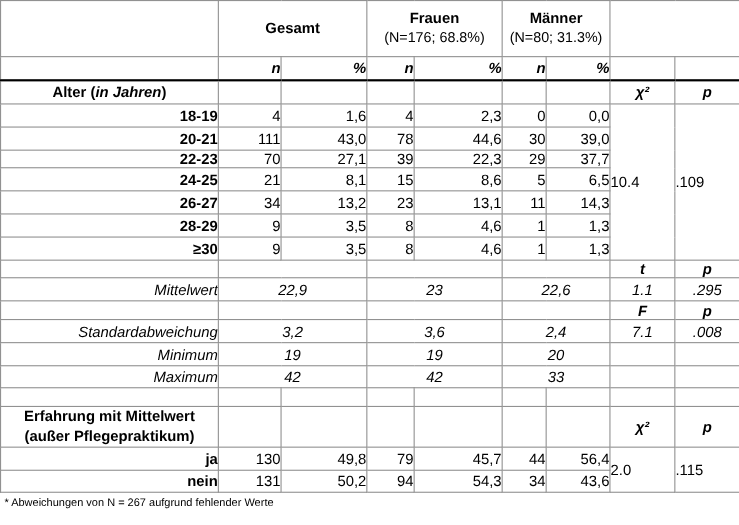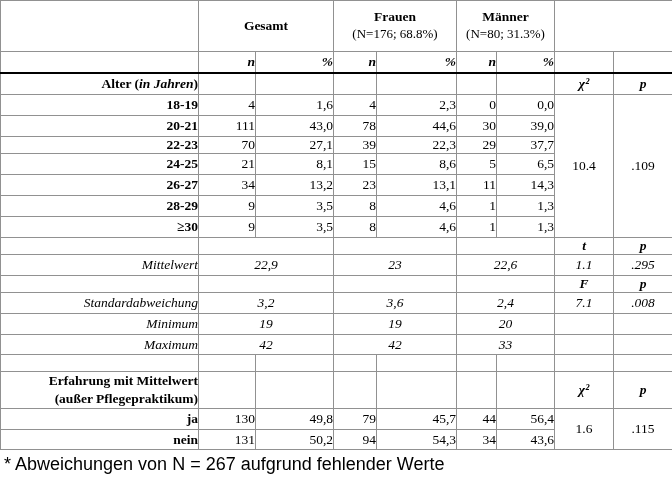--- a/index.html
+++ b/index.html
@@ -1,45 +1,45 @@
 <!DOCTYPE html>
 <html><head>
 <meta charset="utf-8">
 <style>
   html,body { margin:0; padding:0; background:#ffffff; }
   body { width:672px; font-family:"Liberation Sans", sans-serif; color:#000; }
-  table.stats { border-collapse:collapse; table-layout:fixed; width:672px;font-family:Liberation Serif, serif; }
+  table.stats { border-collapse:collapse; table-layout:fixed; width:672px; }
   table.stats td {
     border:1px solid #919191;
     padding:0;
     font-size:13.5px;
     vertical-align:middle;
     overflow:hidden;
     white-space:nowrap;
   }
   tr.thickline td { border-bottom:2px solid #000; }
   
   td.grp { font-weight:bold; font-size:15px; text-align:center; vertical-align:top; padding-top:2px; line-height:1.25; }
   td.grp .sub { font-weight:normal; font-size:13px; }
   
   .cell-n  { text-align:right; padding-right:9px; }
   .cell-pct{ text-align:right; padding-right:17px; }
   .bi { font-weight:bold; font-style:italic; font-size:14.5px; }
   
   td.lbl { font-weight:bold; font-size:14px; text-align:right; padding-left:17px; }
-  td.sec { font-weight:bold; font-size:14px; text-align:right; padding-left:7px; line-height:1.3; }
+  td.sec { font-weight:bold; font-size:14px; text-align:center; padding-left:7px; line-height:1.3; }
   td.sec .it { font-style:italic; }
   td.statlbl { font-style:italic; text-align:right; }
   td.statval { font-style:italic; text-align:center; }
   
   td.testh { font-weight:bold; font-style:italic; font-size:14px; text-align:center; padding-right:5px; }
   td.testv { font-style:italic; text-align:center; padding-right:4px; }
-  td.testm { text-align:center; vertical-align:middle; }
+  td.testm { text-align:left; vertical-align:middle; }
   td.vbottom { vertical-align:bottom; padding-bottom:2px; }
-  .footnote { font-size:18px; padding:4px 0 0 4px; }
+  .footnote { font-size:10px; padding:4px 0 0 4px; }
 </style>
 </head>
 <body>
 
 <table class="stats">
   <colgroup>
     <col style="width:198px">
       <col style="width:57px">
       <col style="width:78px">
     <col style="width:43px">
@@ -239,21 +239,21 @@
   </tr>
 
   <tr style="height:21px">
     <td class="lbl">ja</td>
     <td class="cell-n">130</td>
     <td class="cell-pct">49,8</td>
     <td class="cell-n">79</td>
     <td class="cell-pct">45,7</td>
     <td class="cell-n">44</td>
     <td class="cell-pct">56,4</td>
-    <td class="testm" rowspan="2">1.6</td>
+    <td class="testm" rowspan="2">2.0</td>
     <td class="testm" rowspan="2">.115</td>
   </tr>
 
   <tr style="height:20px">
     <td class="lbl">nein</td>
     <td class="cell-n">131</td>
     <td class="cell-pct">50,2</td>
     <td class="cell-n">94</td>
     <td class="cell-pct">54,3</td>
     <td class="cell-n">34</td>

